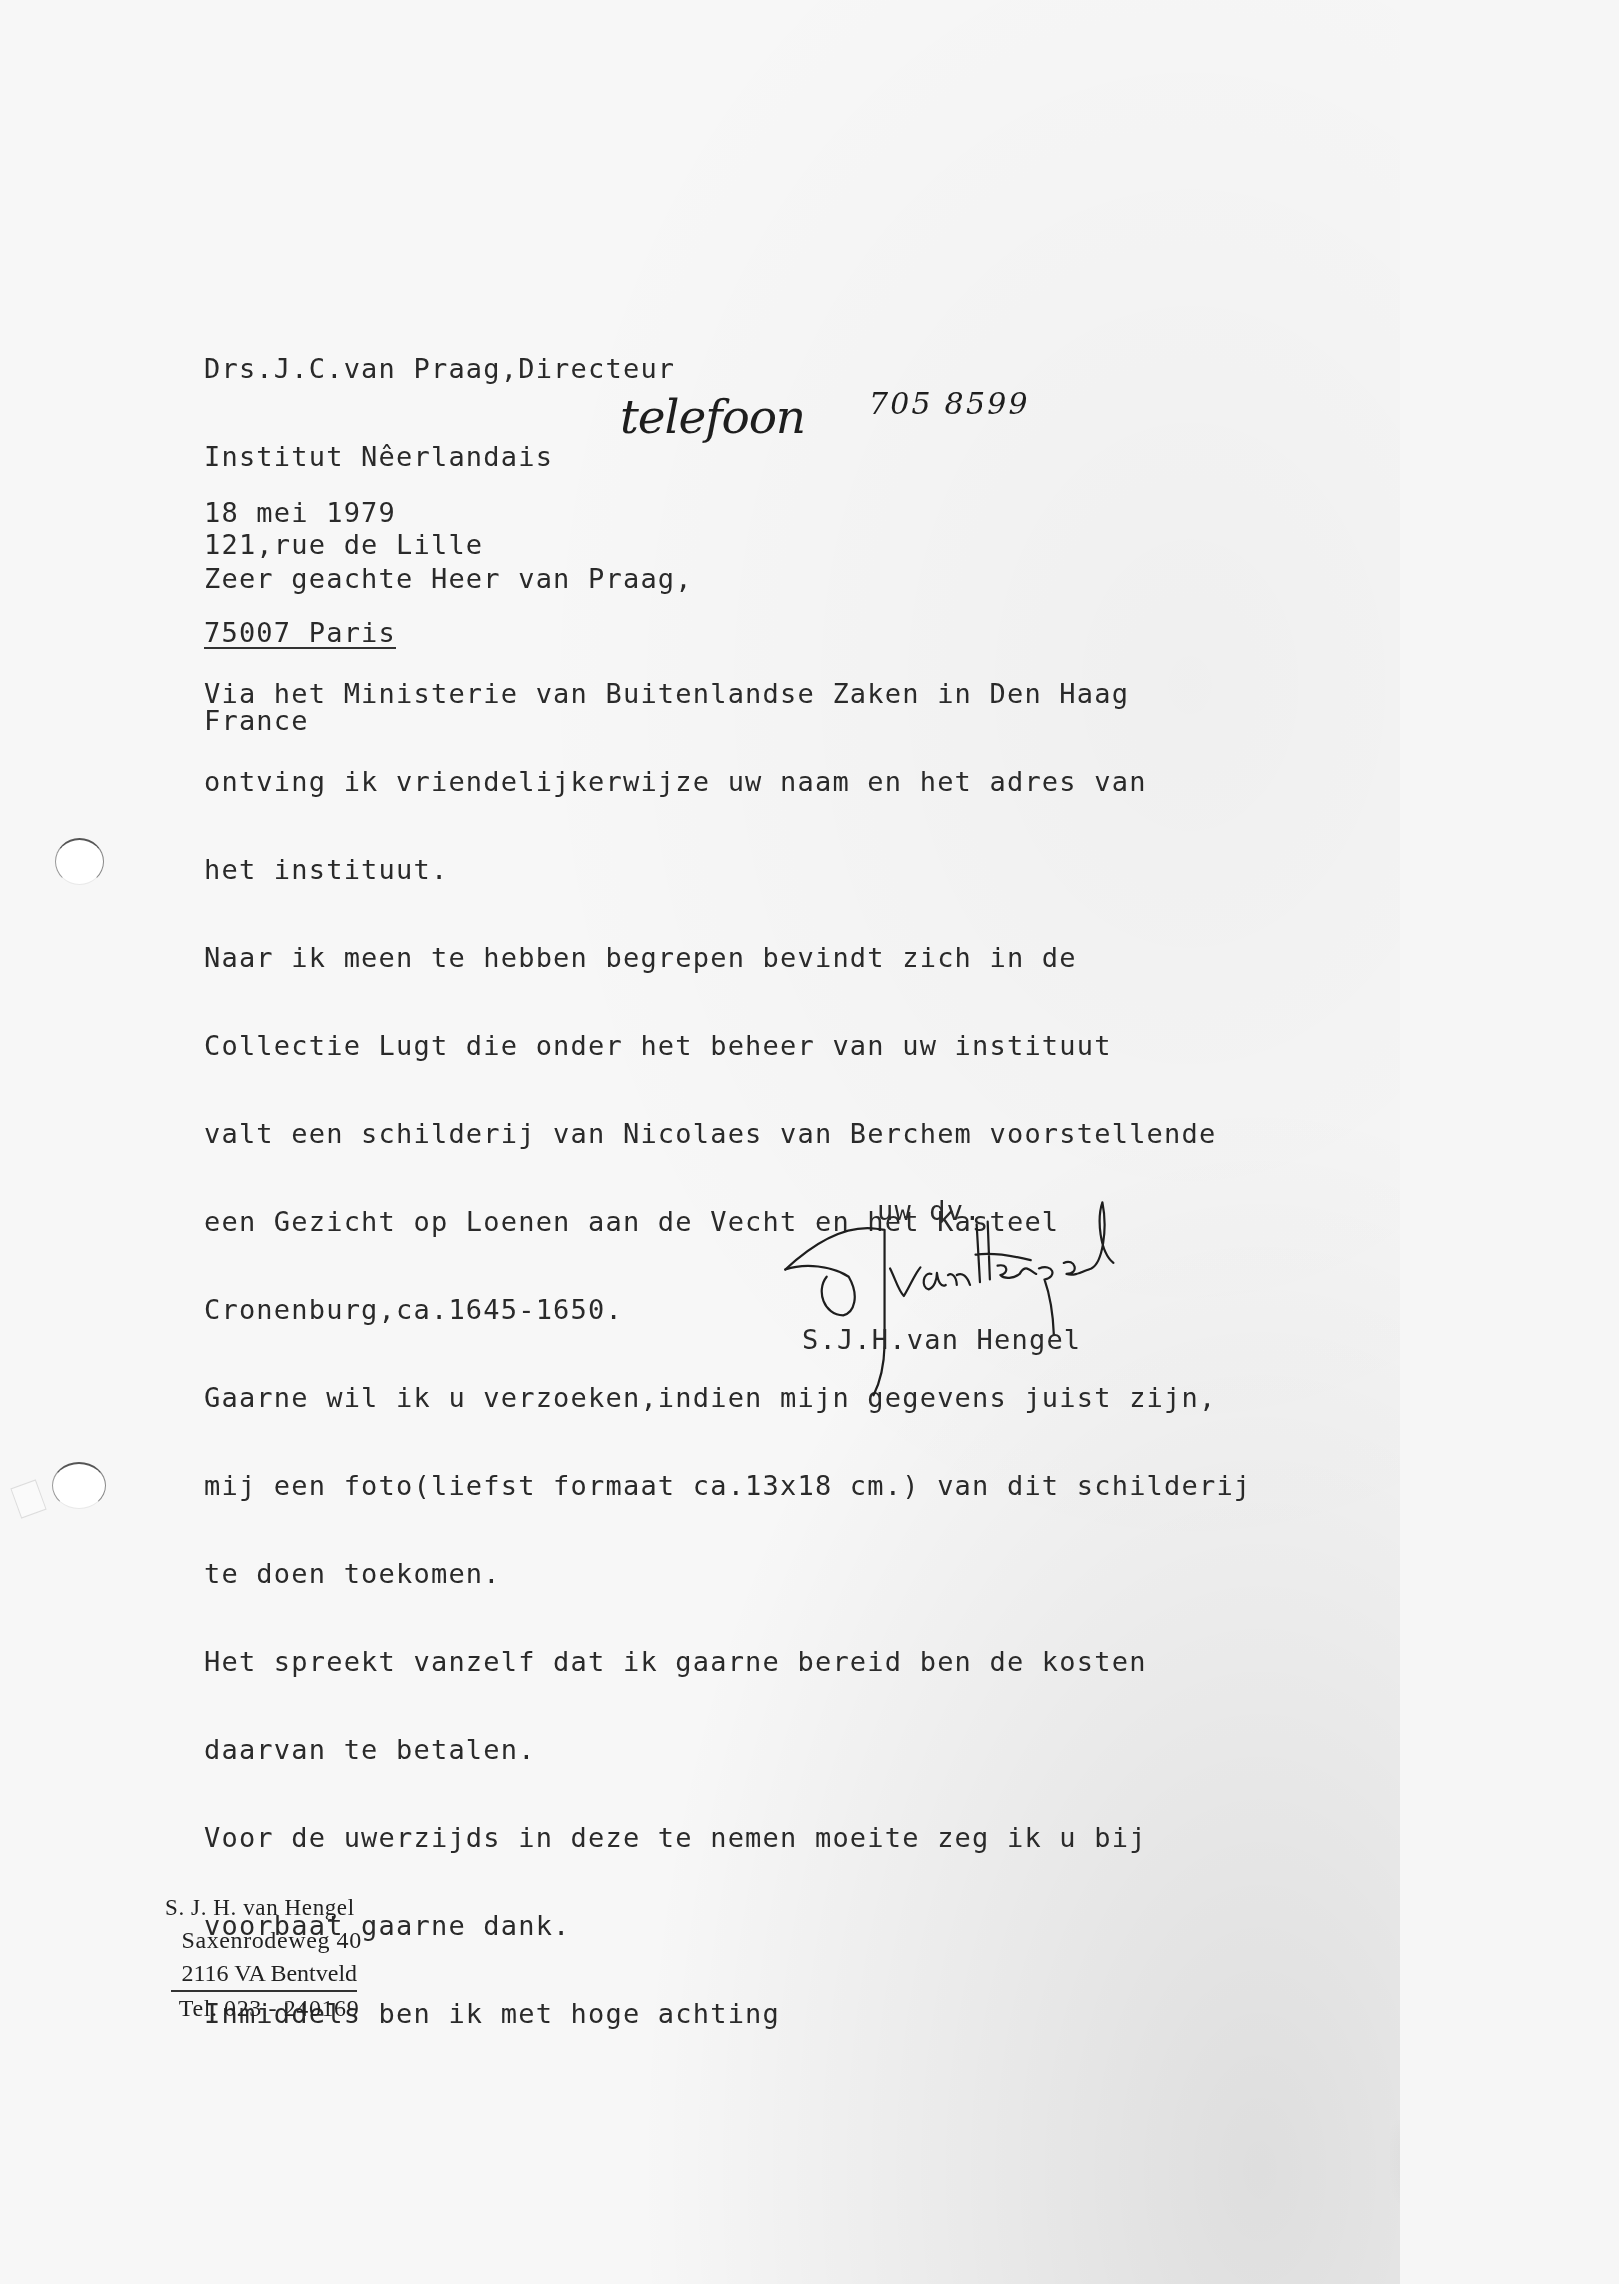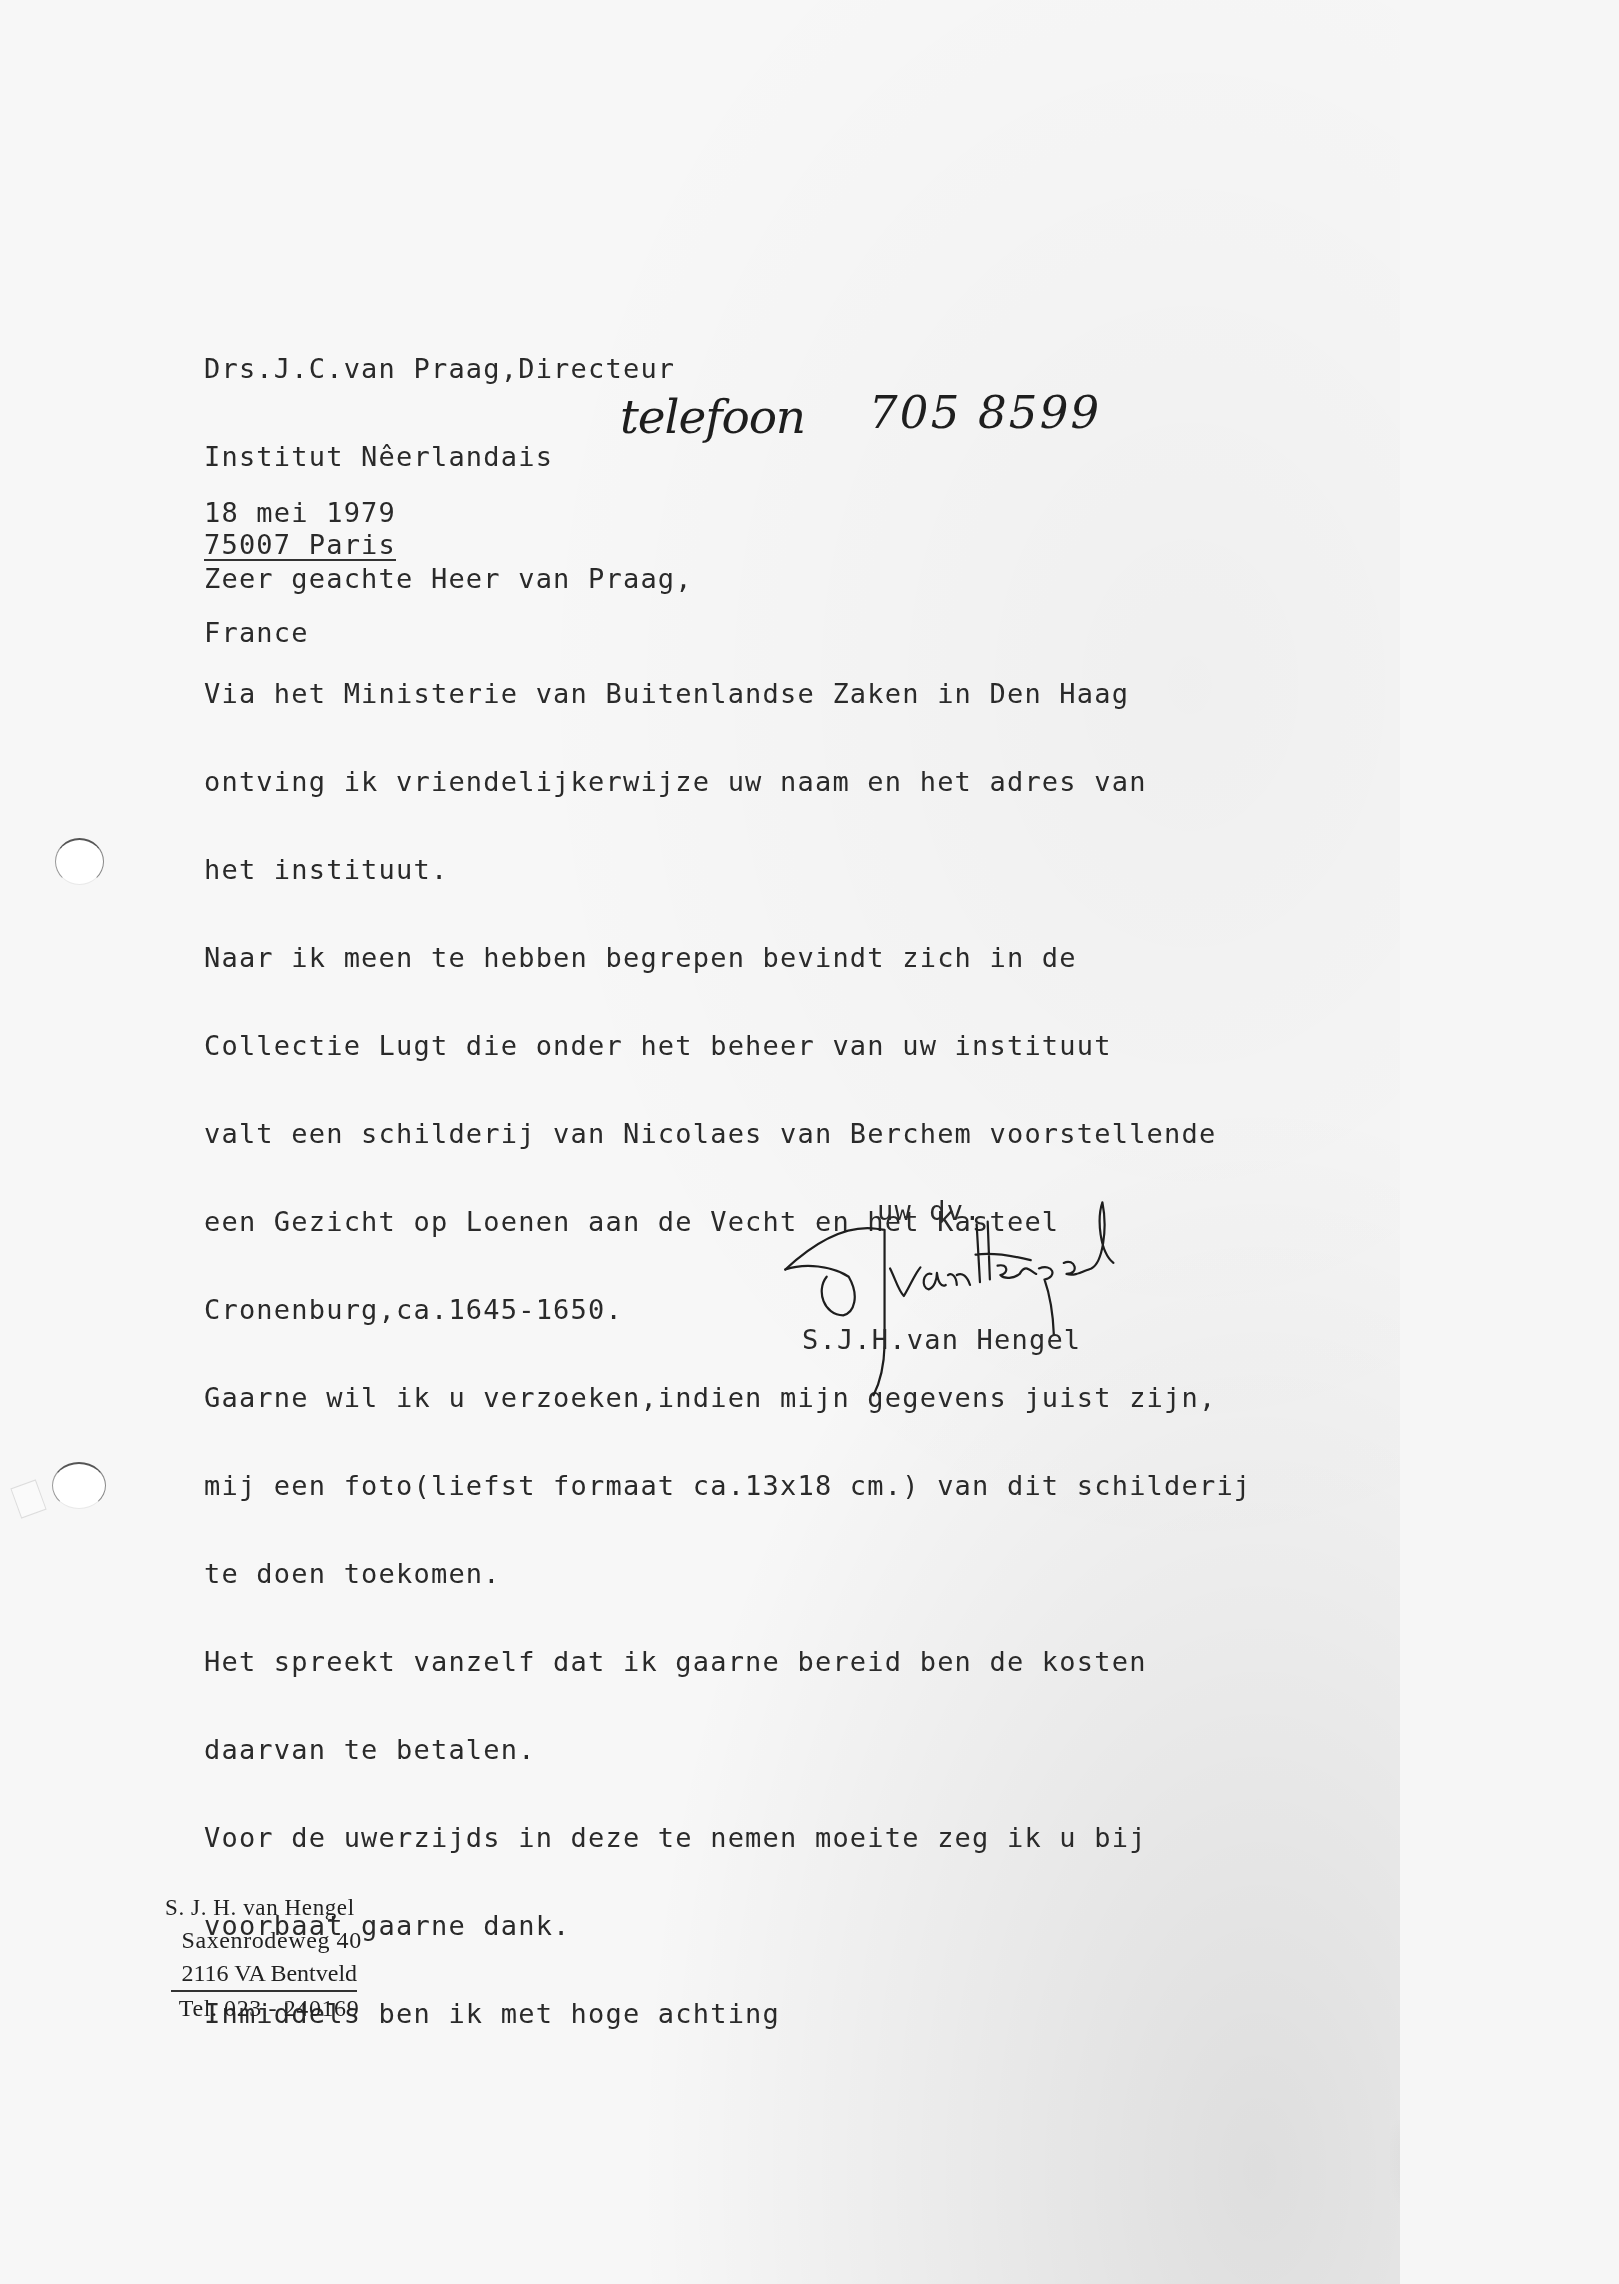--- a/index.html
+++ b/index.html
@@ -40,21 +40,21 @@
     .closing-uwdv { left: 877px; top: 1197px; }
     .typed-name { left: 802px; top: 1326px; }
 
     .handwritten {
       position: absolute;
       font-family: "DejaVu Serif", "Liberation Serif", serif;
       font-style: italic;
       color: #1e1e1e;
     }
     .telefoon-label { left: 620px; top: 389px; font-size: 47px; letter-spacing: -1.1px; }
-    .telefoon-number { left: 869px; top: 386px; font-size: 45px; letter-spacing: 2.2px; }
+    .telefoon-number { left: 869px; top: 386px; font-size: 30px; letter-spacing: 2.2px; }
 
     .signature {
       position: absolute;
       left: 766px;
       top: 1180px;
       width: 386px;
       height: 221px;
     }
 
     .letterhead {
@@ -107,20 +107,21 @@
 <div class="page">
 
   <div class="punch-hole punch-hole-top"></div>
   <div class="punch-tab"></div>
   <div class="punch-hole punch-hole-bottom"></div>
   <div class="stain"></div>
 
   <div class="typed address-block">
     <span class="line">Drs.J.C.van Praag,Directeur</span>
     <span class="line">Institut Nêerlandais</span>
+    <span class="line">121,rue de Lille</span>
     <span class="line"><span class="underline-paris">75007 Paris</span></span>
     <span class="line">France</span>
   </div>
 
   <div class="handwritten telefoon-label">telefoon</div>
   <div class="handwritten telefoon-number">705 8599</div>
 
   <div class="typed date-line">18 mei 1979</div>
 
   <div class="typed salutation">Zeer geachte Heer van Praag,</div>

